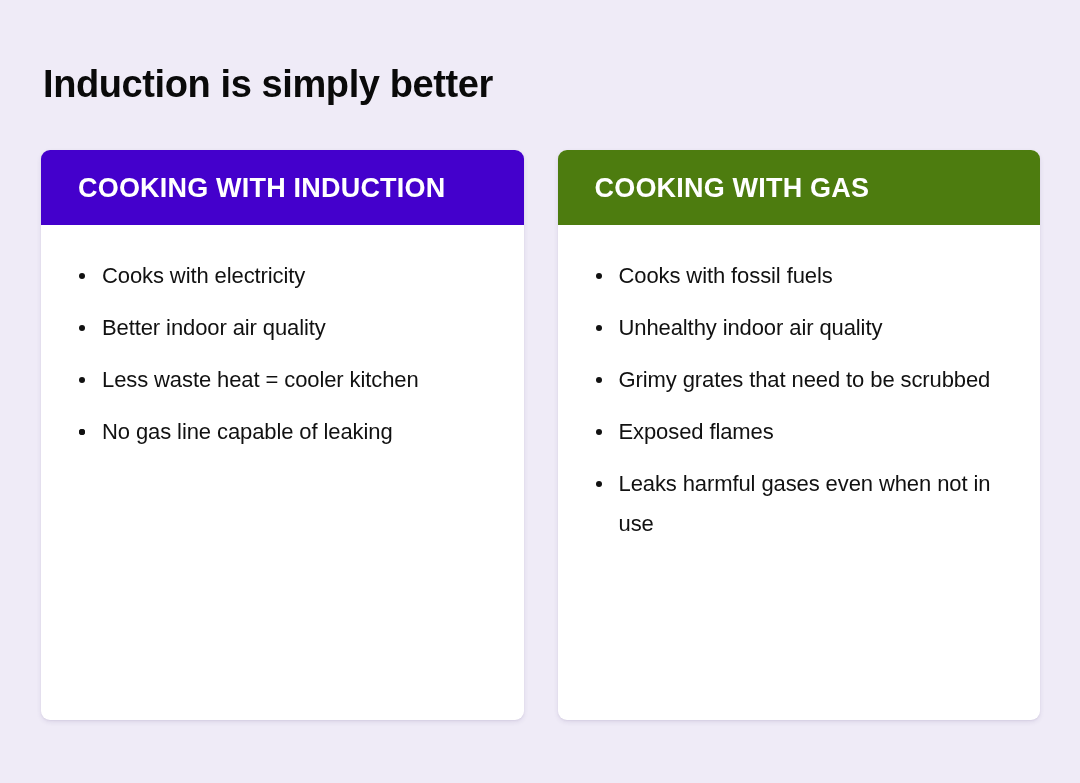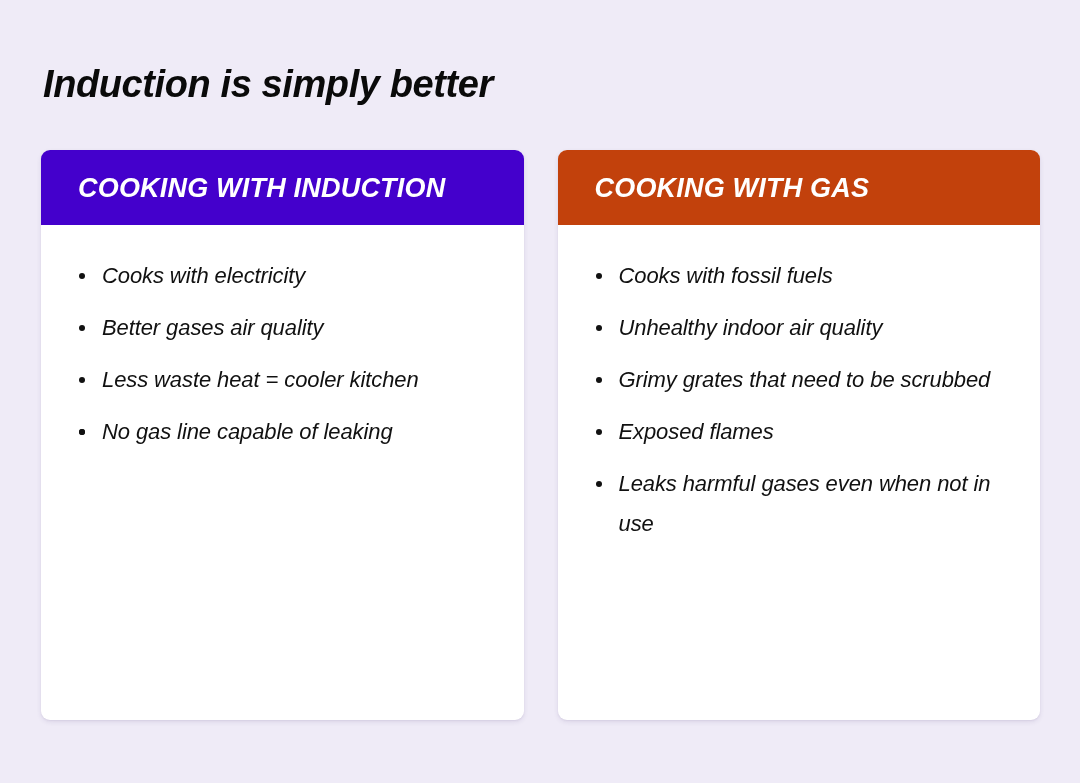--- a/index.html
+++ b/index.html
@@ -14,21 +14,20 @@
     font-family: "Liberation Sans", sans-serif;
     -webkit-font-smoothing: antialiased;
     overflow: hidden;
   }
 
   .page {
     position: relative;
     width: 984px;
     height: 783px;
     background: #efebf7;
-    font-style: italic;
   }
 
   .page-title {
     position: absolute;
     left: 43px;
     top: 61px;
     font-size: 38px;
     font-weight: bold;
     letter-spacing: -0.4px;
     color: #0a0a0a;
@@ -57,21 +56,21 @@
   }
 
   .card-header {
     height: 75px;
     display: flex;
     align-items: center;
     padding: 0 0 0 37px;
   }
 
   .card-header.induction { background: #4400cc; }
-  .card-header.gas       { background: #c2410c; }
+  .card-header.gas       { background: #4d7c0f; }
 
   .card-header-title {
     color: #ffffff;
     font-size: 27px;
     font-weight: bold;
     letter-spacing: 0.2px;
     line-height: 30px;
     white-space: nowrap;
   }
 
@@ -123,21 +122,21 @@
         <span class="card-header-title">COOKING WITH INDUCTION</span>
       </div>
       <div class="card-body">
         <ul class="benefit-list">
           <li class="benefit-item">
             <span class="bullet"></span>
             <span>Cooks with electricity</span>
           </li>
           <li class="benefit-item">
             <span class="bullet"></span>
-            <span>Better gases air quality</span>
+            <span>Better indoor air quality</span>
           </li>
           <li class="benefit-item">
             <span class="bullet"></span>
             <span>Less waste heat = cooler kitchen</span>
           </li>
           <li class="benefit-item">
             <span class="bullet"></span>
           </li>
           <li class="benefit-item">
             <span class="bullet"></span>

